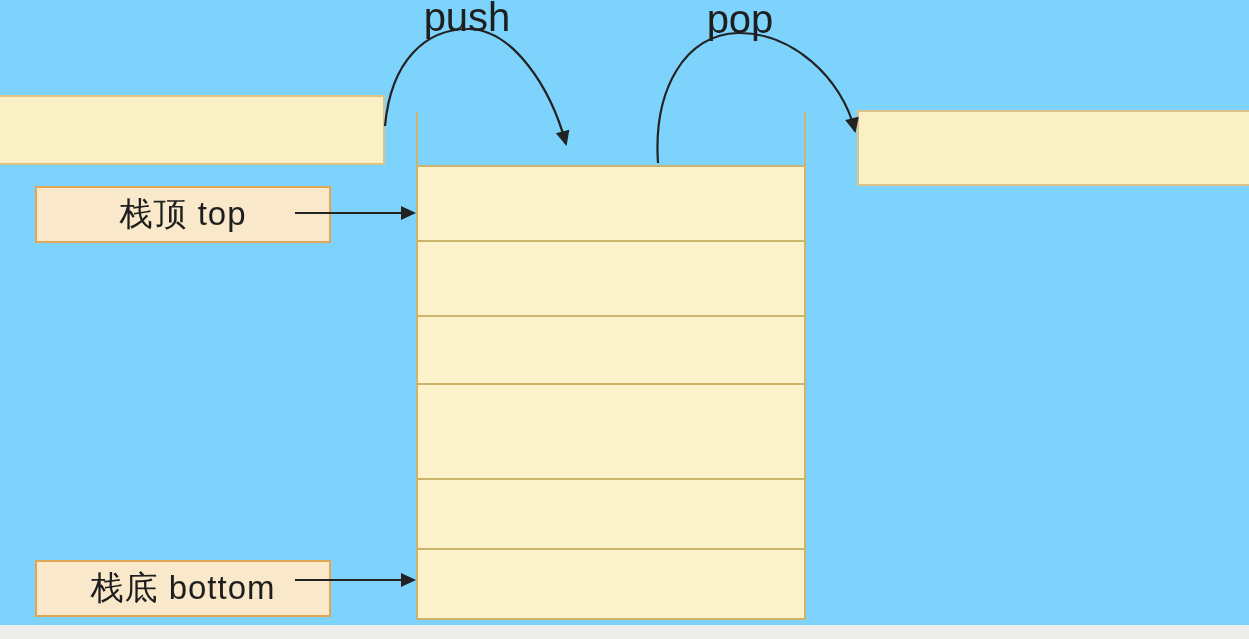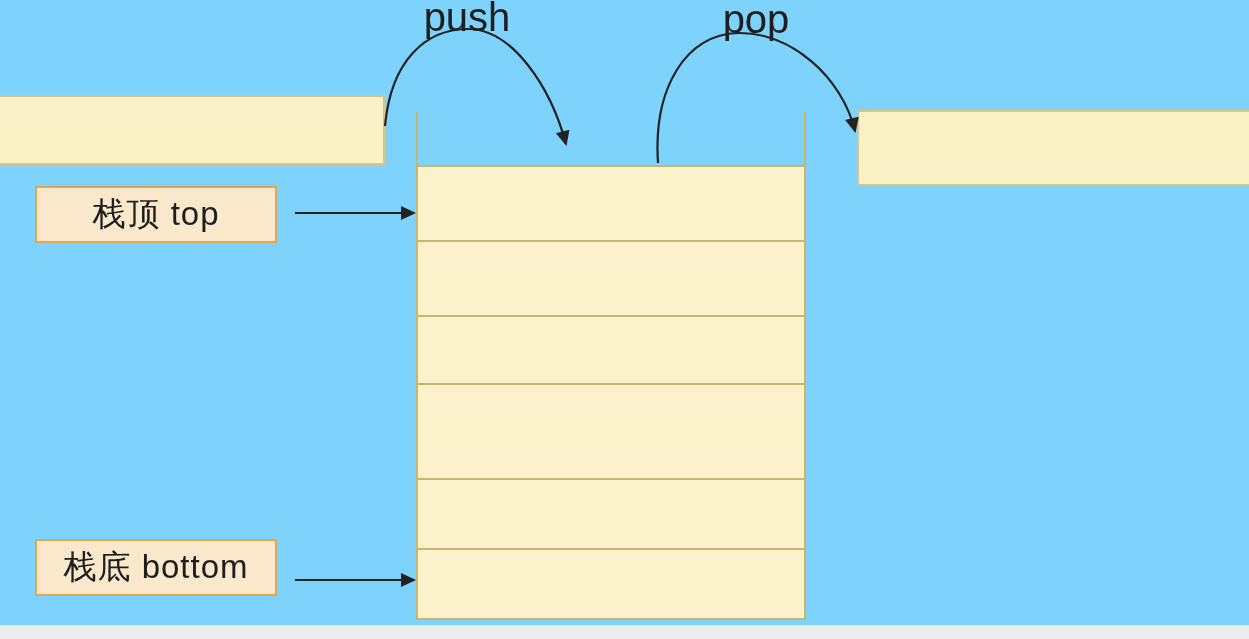--- a/index.html
+++ b/index.html
@@ -66,45 +66,45 @@
     border-top:2px solid var(--cell-border);
     box-sizing:border-box;
   }
   .stack-cell:last-child{
     border-bottom:2px solid var(--cell-border);
   }
   
   .pointer-label{
     position:absolute;
     left:35px;
-    width:242px; height:57px;
+    width:296px; height:57px;
     background:var(--label-fill);
     border:2px solid var(--label-border);
     box-sizing:border-box;
     display:flex;
     align-items:center;
     justify-content:center;
     font-size:33px;
     color:var(--text);
     letter-spacing:1px;
     white-space:nowrap;
   }
   .pointer-label-top{ top:186px; }
-  .pointer-label-bottom{ top:539px;text-align:right; }
+  .pointer-label-bottom{ top:560px;text-align:right; }
   
   .op-label{
     position:absolute;
     width:120px;
     text-align:center;
     font-size:40px;
     color:var(--text);
     line-height:40px;
   }
   .op-label-push{ left:407px; top:-3px; }
-  .op-label-pop{ left:696px; top:-1px; }
+  .op-label-pop{ left:680px; top:-1px; }
   
   svg.overlay{
     position:absolute;
     left:0; top:0;
     width:1249px; height:639px;
     pointer-events:none;
   }
   .arrow-line{
     fill:none;
     stroke:var(--arrow);

